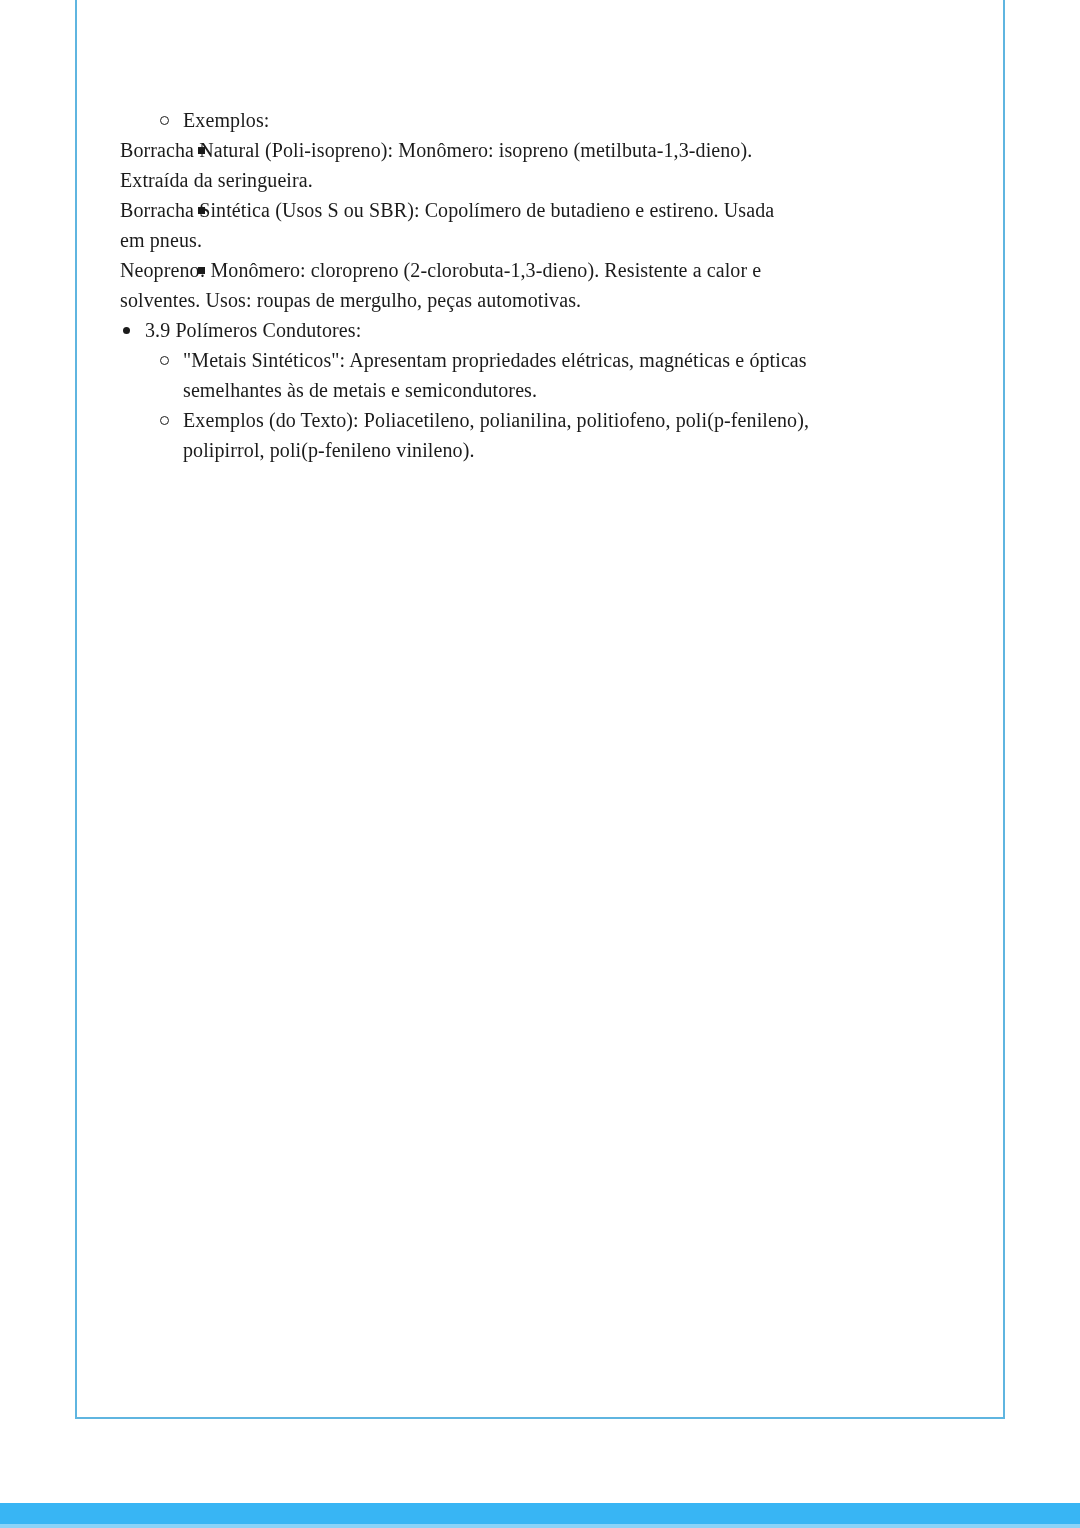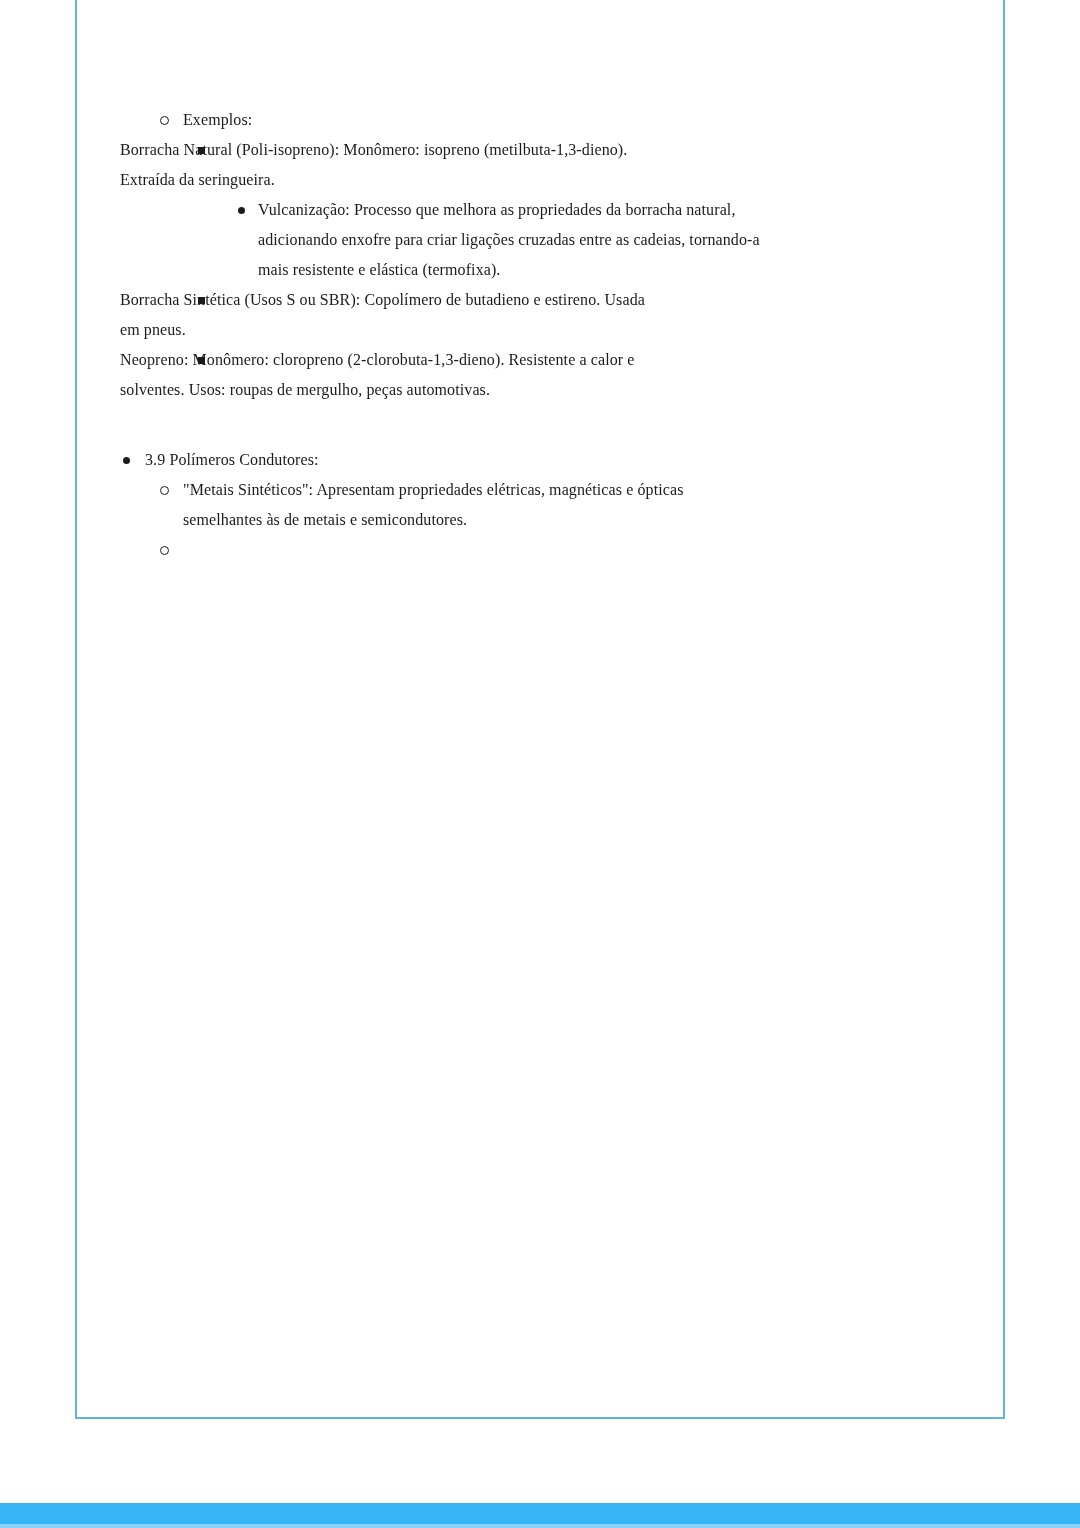--- a/index.html
+++ b/index.html
@@ -25,34 +25,34 @@
     height: 1423px;
     border: 2px solid #5fb5e0;
     background: transparent;
   }
   
   .list {
     position: absolute;
     left: 0;
     top: 105px;
     width: 864px;
-    font-size: 16px;
+    font-size: 20px;
     line-height: 30px;
   }
   .li { position: relative; }
   .li .txt {
     white-space: pre-line;
     letter-spacing: 0.1px;
   }
   .bullet { position: absolute; }
   .b-disc   { width: 7px; height: 7px; background: #1b1b1b; border-radius: 50%; top: 12px; }
   .b-circle { width: 9px; height: 9px; border: 1.5px solid #1b1b1b; border-radius: 50%; box-sizing: border-box; top: 11px; }
   .b-square { width: 7px; height: 7px; background: #1b1b1b; top: 12px; }
   .lvl1 .bullet { left: 123px; }
-  .lvl1 .txt    { margin-left: 145px; margin-top: 40px; }
+  .lvl1 .txt    { margin-left: 145px; }
   .lvl2 .bullet { left: 160px; }
   .lvl2 .txt    { margin-left: 183px; }
   .lvl3 .bullet { left: 198px; }
   .lvl3 .txt    { margin-left: 120px; }
   .lvl4 .bullet { left: 238px; }
   .lvl4 .txt    { margin-left: 258px; }
   
   .footer-bar {
     position: absolute;
     left: 0;
@@ -83,26 +83,20 @@
       <span class="bullet b-circle"></span>
       <div class="txt">Exemplos:</div>
     </div>
 
     <div class="li lvl3">
       <span class="bullet b-square"></span>
       <div class="txt">Borracha Natural (Poli-isopreno): Monômero: isopreno (metilbuta-1,3-dieno).
 Extraída da seringueira.</div>
     </div>
 
-    <div class="li lvl4">
-      <span class="bullet b-disc"></span>
-      <div class="txt">Vulcanização: Processo que melhora as propriedades da borracha natural,
-adicionando enxofre para criar ligações cruzadas entre as cadeias, tornando-a
-mais resistente e elástica (termofixa).</div>
-    </div>
 
     <div class="li lvl3">
       <span class="bullet b-square"></span>
       <div class="txt">Borracha Sintética (Usos S ou SBR): Copolímero de butadieno e estireno. Usada
 em pneus.</div>
     </div>
 
     <div class="li lvl3">
       <span class="bullet b-square"></span>
       <div class="txt">Neopreno: Monômero: cloropreno (2-clorobuta-1,3-dieno). Resistente a calor e
@@ -116,20 +110,22 @@
 
 
     <div class="li lvl2">
       <span class="bullet b-circle"></span>
       <div class="txt">"Metais Sintéticos": Apresentam propriedades elétricas, magnéticas e ópticas
 semelhantes às de metais e semicondutores.</div>
     </div>
 
     <div class="li lvl2">
       <span class="bullet b-circle"></span>
+      <div class="txt">Exemplos (do Texto): Poliacetileno, polianilina, politiofeno, poli(p-fenileno),
+polipirrol, poli(p-fenileno vinileno).</div>
     </div>
 
   </div>
 
   <div class="footer-bar"></div>
   <div class="footer-bar-light"></div>
 
 </div>
 
 </body></html>

